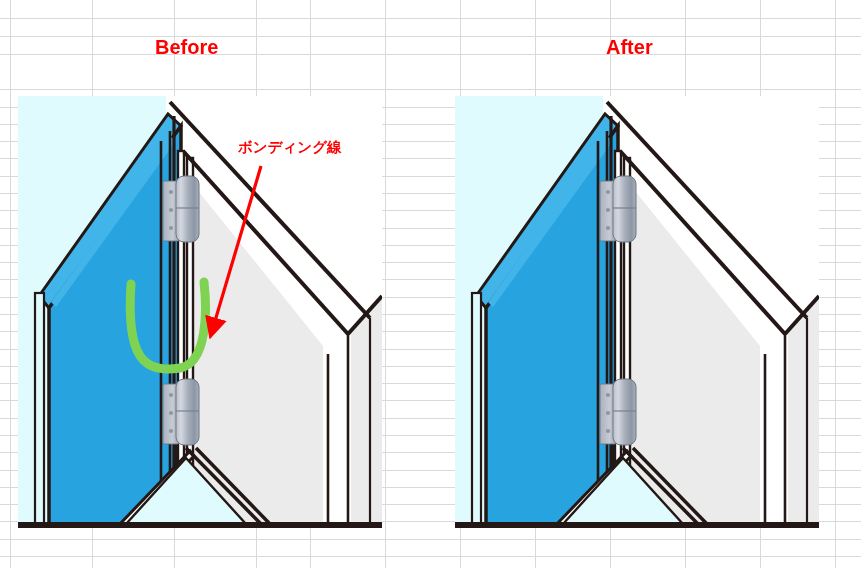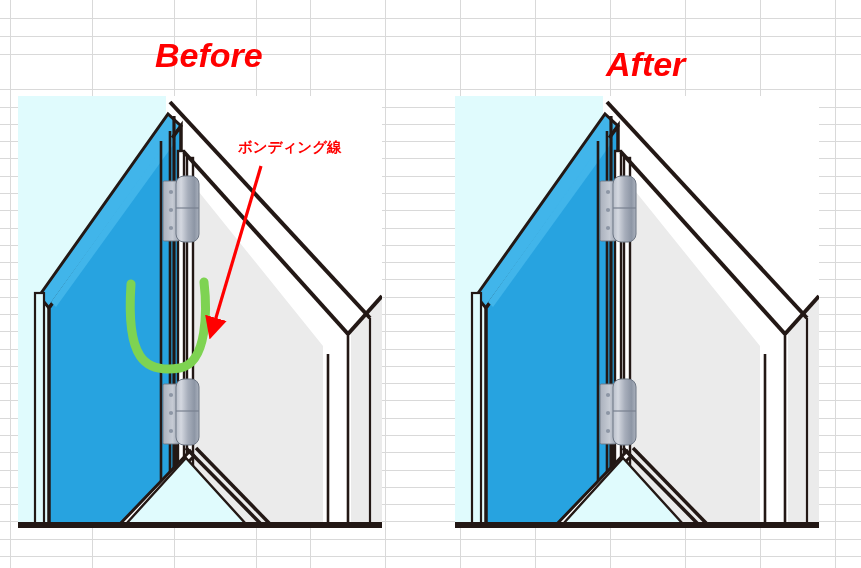--- a/index.html
+++ b/index.html
@@ -18,25 +18,24 @@
   
   .grid-line-v{position:absolute;top:0;width:1px;height:568px;background:#d9d9d9;}
   .grid-line-h{position:absolute;left:0;height:1px;width:861px;background:#d9d9d9;}
 
   
   .panel{position:absolute;}
   .panel-title{
     position:absolute;
     color:#ff0000;
     font-weight:bold;
-    font-size:34px;
+    font-size:20px;
     letter-spacing:0px;
     white-space:nowrap;
     font-family:"Liberation Sans", sans-serif;
-    font-style:italic;
   }
   .figure{position:absolute;overflow:hidden;}
   .figure svg{display:block;}
 
   .anno-label{
     position:absolute;
     color:#ff0000;
     font-weight:bold;
     font-size:14.5px;
     white-space:nowrap;
@@ -186,21 +185,21 @@
     <defs>
       <marker id="ah2" markerWidth="7" markerHeight="7" refX="1" refY="3.5" orient="auto" markerUnits="strokeWidth">
         <path d="M0,0 L7,3.5 L0,7 z" fill="#ff0000"></path>
       </marker>
     </defs>
     <line x1="71" y1="11" x2="25" y2="166" stroke="#ff0000" stroke-width="3.2" marker-end="url(#ah2)"></line>
   </svg>
 </div>
 
 <div class="panel">
-  <div class="panel-title" id="title-after" style="left: 606px; top: 45px; color: rgb(255, 0, 0);">After</div>
+  <div class="panel-title" id="title-after" style="left: 606px; top: 36px; color: rgb(255, 0, 0);">After</div>
 
   <div class="figure" id="fig-after" style="left: 455px; top: 96px; width: 364px; height: 434px;">
     <svg width="364" height="434" viewBox="0 0 364 434" xmlns="http://www.w3.org/2000/svg">
       <defs>
         <linearGradient id="hingeGradA" x1="0" y1="0" x2="1" y2="0">
           <stop offset="0%" stop-color="#b9bfca"></stop>
           <stop offset="22%" stop-color="#d4d8e0"></stop>
           <stop offset="52%" stop-color="#a7aebb"></stop>
           <stop offset="80%" stop-color="#8d96a5"></stop>
           <stop offset="100%" stop-color="#aab1bd"></stop>

